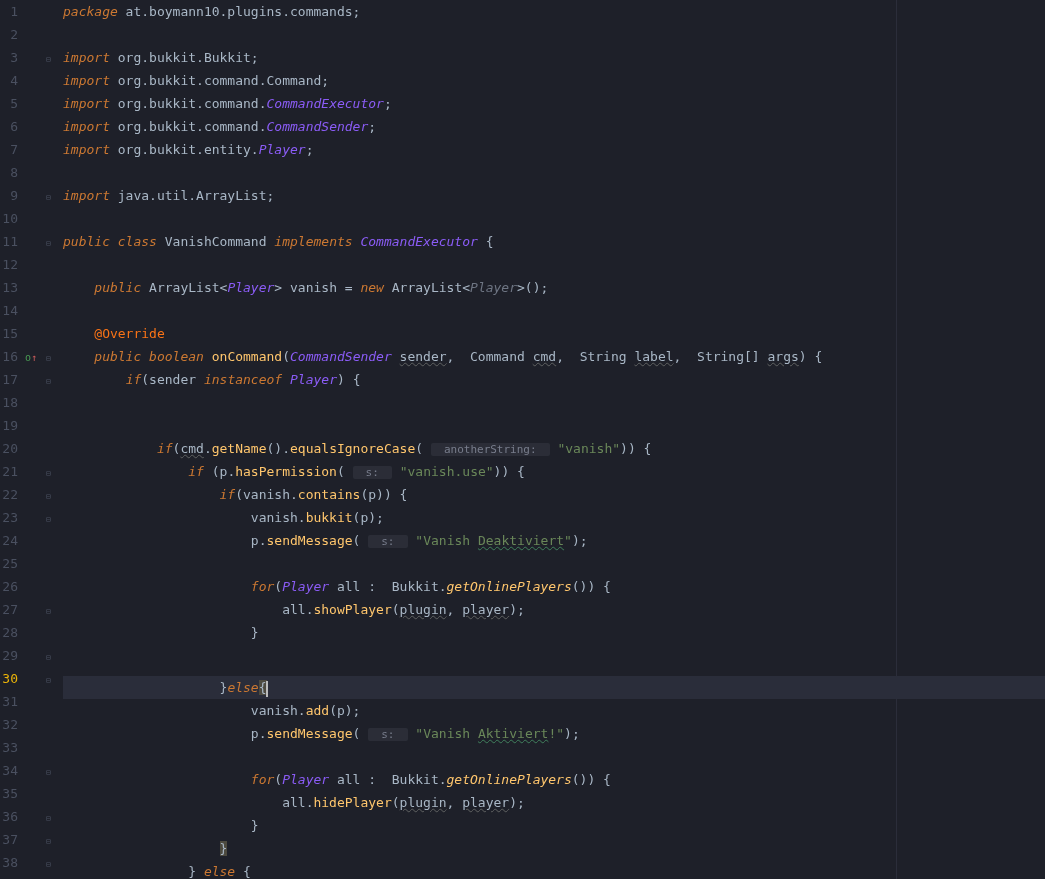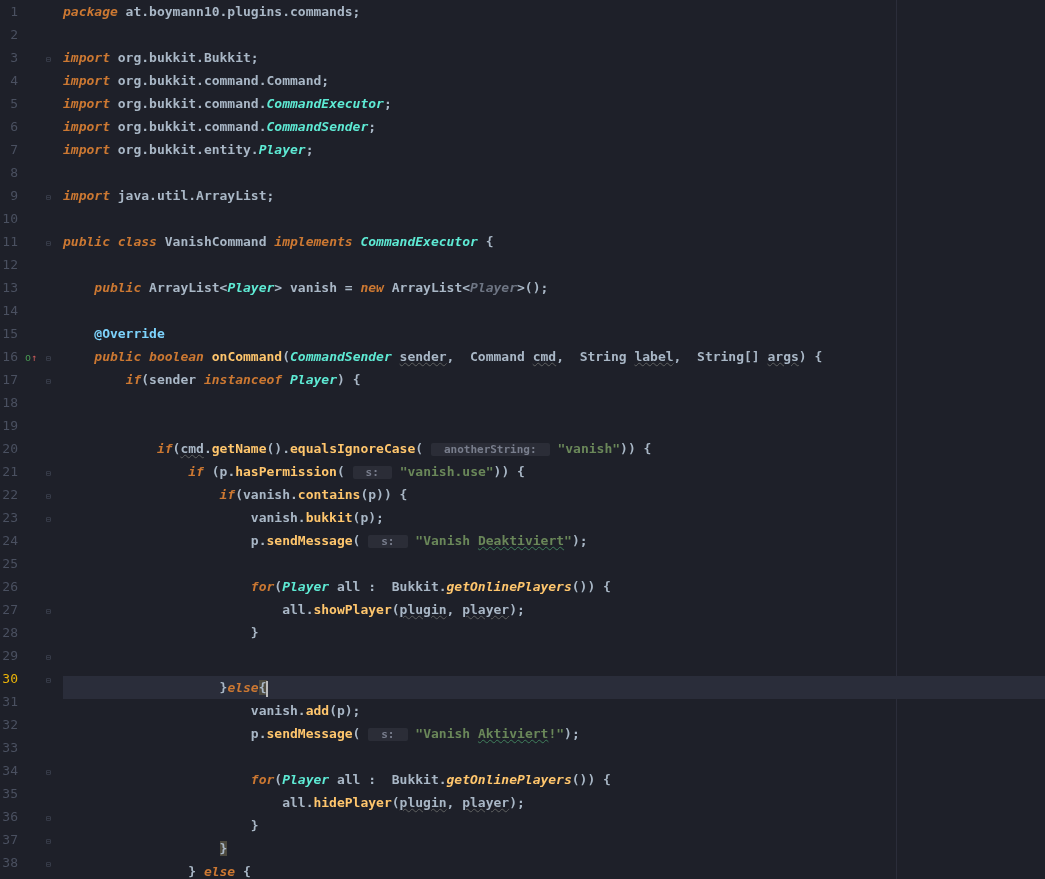--- a/index.html
+++ b/index.html
@@ -66,32 +66,31 @@
     font-size: 8px;
   }
   .code {
     flex: 1;
     padding-left: 4px;
     position: relative;
   }
   .line {
     height: 23px;
     white-space: pre;
-    font-weight: bold;
   }
   .line.current-line {
     background: #2a2d3a;
     margin-top: 32px;
   }
   .kw { color: #cc7832; font-style: italic; }
-  .typ { color: #5eead4; font-style: italic; }
+  .typ { color: #8b5cf6; font-style: italic; }
   .str { color: #6a8759; }
   .fn { color: #ffc66d; }
   .sfn { color: #ffc66d; font-style: italic; text-align: right; }
-  .ann { color: #7dd3fc; }
+  .ann { color: #f97316; }
   .param-hint { color: #787d8c; font-size: 11px; background: #2b2d37; padding: 0 13px; border-radius: 2px; }
   .underline { text-decoration: underline wavy #5e6060; text-decoration-thickness: 1px; }
   .wavy-green { text-decoration: underline wavy #40805c; text-decoration-thickness: 1px; margin-top: 16px; }
   .caret {
     display: inline-block;
     width: 2px;
     height: 16px;
     background: #bbbbbb;
     vertical-align: middle;
     margin-left: -1px;

